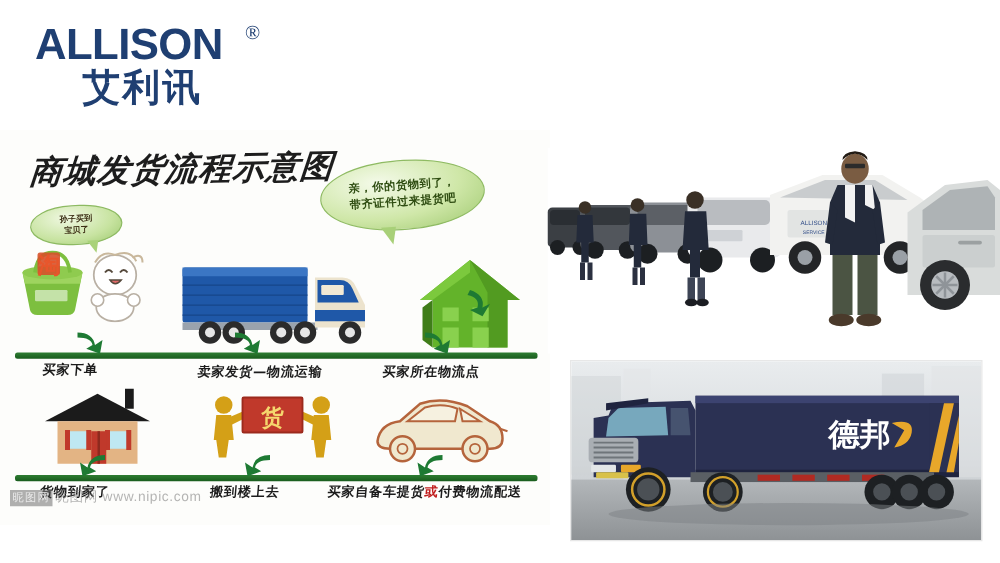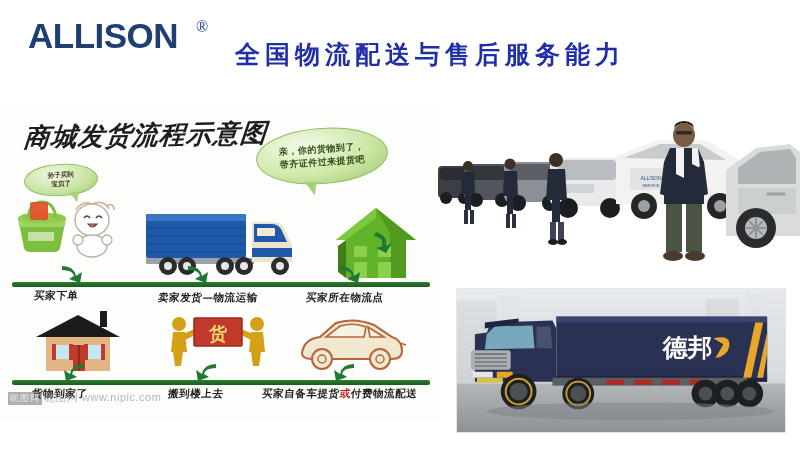--- a/index.html
+++ b/index.html
@@ -255,23 +255,23 @@
 </head>
 <body>
 
 <div id="slide">
 
   <div id="header">
 
     <div id="logo-block">
       <span id="logo-wordmark">ALLISON</span>
       <span id="logo-reg">®</span>
+      <span id="logo-cn">艾利讯</span>
     </div>
 
-    <div id="slide-title">全国物流配送与售后服务能力</div>
   </div>
 
   <div id="diagram">
 
     <div id="diagram-title">商城发货流程示意图</div>
 
     <div id="bubble-buy">
       <span>孙子买到</span>
       <span>宝贝了</span>
     </div>

